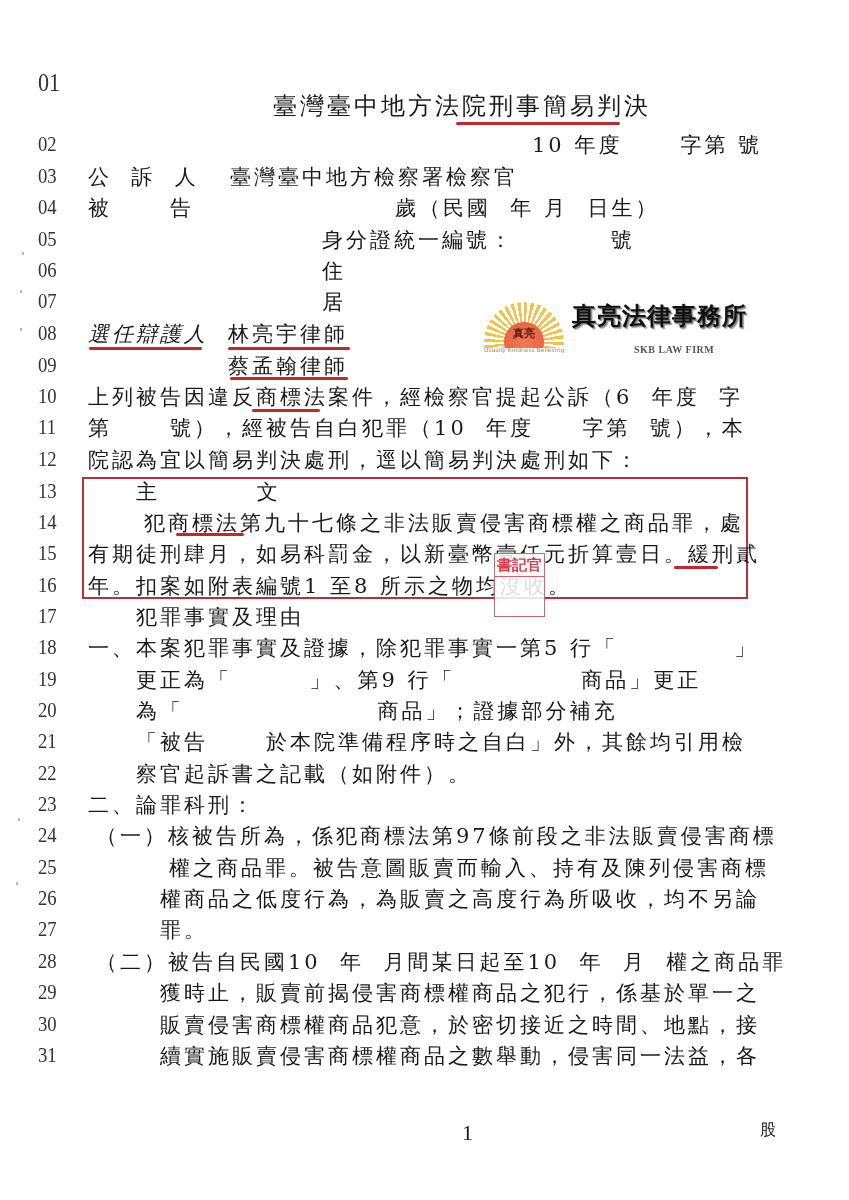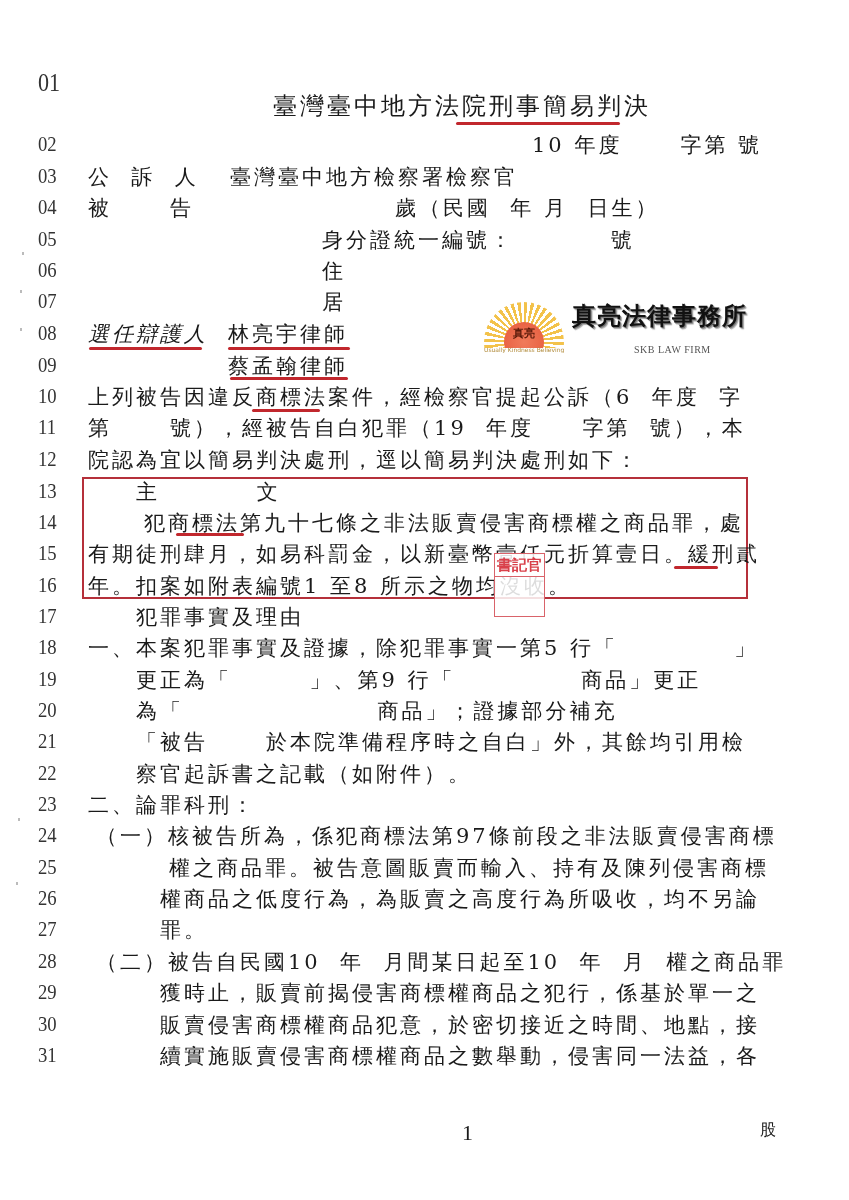--- a/index.html
+++ b/index.html
@@ -23,21 +23,21 @@
         background:repeating-conic-gradient(from 0deg, #f3c24a 0deg 5deg, #fff 5deg 10deg); }
   .logo .sun-core { position:absolute; left:20px; top:20px; width:40px; height:40px; border-radius:50%;
         background:radial-gradient(circle, #f07b5a 0%, #e65a3c 100%); }
   .logo .sun-text { position:absolute; left:29px; top:24px; font-size:11px; color:#5a1a0a; font-weight:bold; }
   .logo .tagline { position:absolute; left:0; top:46px; width:80px; font-size:6px; color:#b08a3a;
         text-align:center; font-family:"DejaVu Sans", sans-serif; white-space:nowrap; overflow:hidden; }
   .logo .firm-name { position:absolute; left:88px; top:0px; font-size:24px; font-weight:bold;
         color:#111; letter-spacing:1px; font-family:"DejaVu Serif", serif;
         text-shadow:1px 1px 0 #777, 2px 2px 1px #aaa; white-space:pre; }
   .logo .firm-en { position:absolute; left:150px; top:44px; font-size:10px; color:#555;
-        font-family:"Liberation Serif", serif; letter-spacing:0.5px; }
+        font-family:"Liberation Serif", serif; letter-spacing:0.5px;font-weight:bold; }
   .pagenum { position:absolute; left:462px; top:1120px; font-size:22px; font-family:"Liberation Serif", serif; }
   .unit { position:absolute; left:760px; top:1120px; font-size:16px; }
   .speck { position:absolute; width:2px; height:3px; background:#bbb; }
 </style>
 </head>
 <body>
 
 <div class="ln first">01</div>
 <div class="ln" style="top:131px">02</div>
 <div class="ln" style="top:163px">03</div>
@@ -94,21 +94,21 @@
     <div class="sun-core"></div>
     <div class="sun-text">真亮</div>
   </div>
   <div class="tagline">Usually Kindness Believing</div>
   <div class="firm-name">真亮法律事務所</div>
   <div class="firm-en">SKB LAW FIRM</div>
 </div>
 
 <div class="row" style="left:88px; top:384px;"><span>上列被告因違反</span><span>商標法</span><span>案件，經檢察官提起公訴（6  年度  字</span></div>
 <div class="ul" style="left:252px; top:409px; width:68px;"></div>
-<div class="row" style="left:88px; top:415px;">第      號），經被告自白犯罪（19  年度     字第  號），本</div>
+<div class="row" style="left:88px; top:415px;">第      號），經被告自白犯罪（10  年度     字第  號），本</div>
 <div class="row" style="left:88px; top:447px;">院認為宜以簡易判決處刑，逕以簡易判決處刑如下：</div>
 
 <div class="mainbox"></div>
 <div class="row" style="left:136px; top:479px;">主          文</div>
 <div class="row" style="left:144px; top:510px;"><span>犯</span><span>商標法</span><span>第九十七條之非法販賣侵害商標權之商品罪，處</span></div>
 <div class="ul" style="left:176px; top:533px; width:68px;"></div>
 <div class="row" style="left:88px; top:541px;"><span>有期徒刑肆月，如易科罰金，以新臺幣壹仟元折算壹日。</span><span>緩刑</span><span>貳</span></div>
 <div class="ul" style="left:674px; top:566px; width:44px;"></div>
 <div class="row" style="left:88px; top:573px;">年。扣案如附表編號1 至8 所示之物均沒收。</div>
 <div class="seal">

